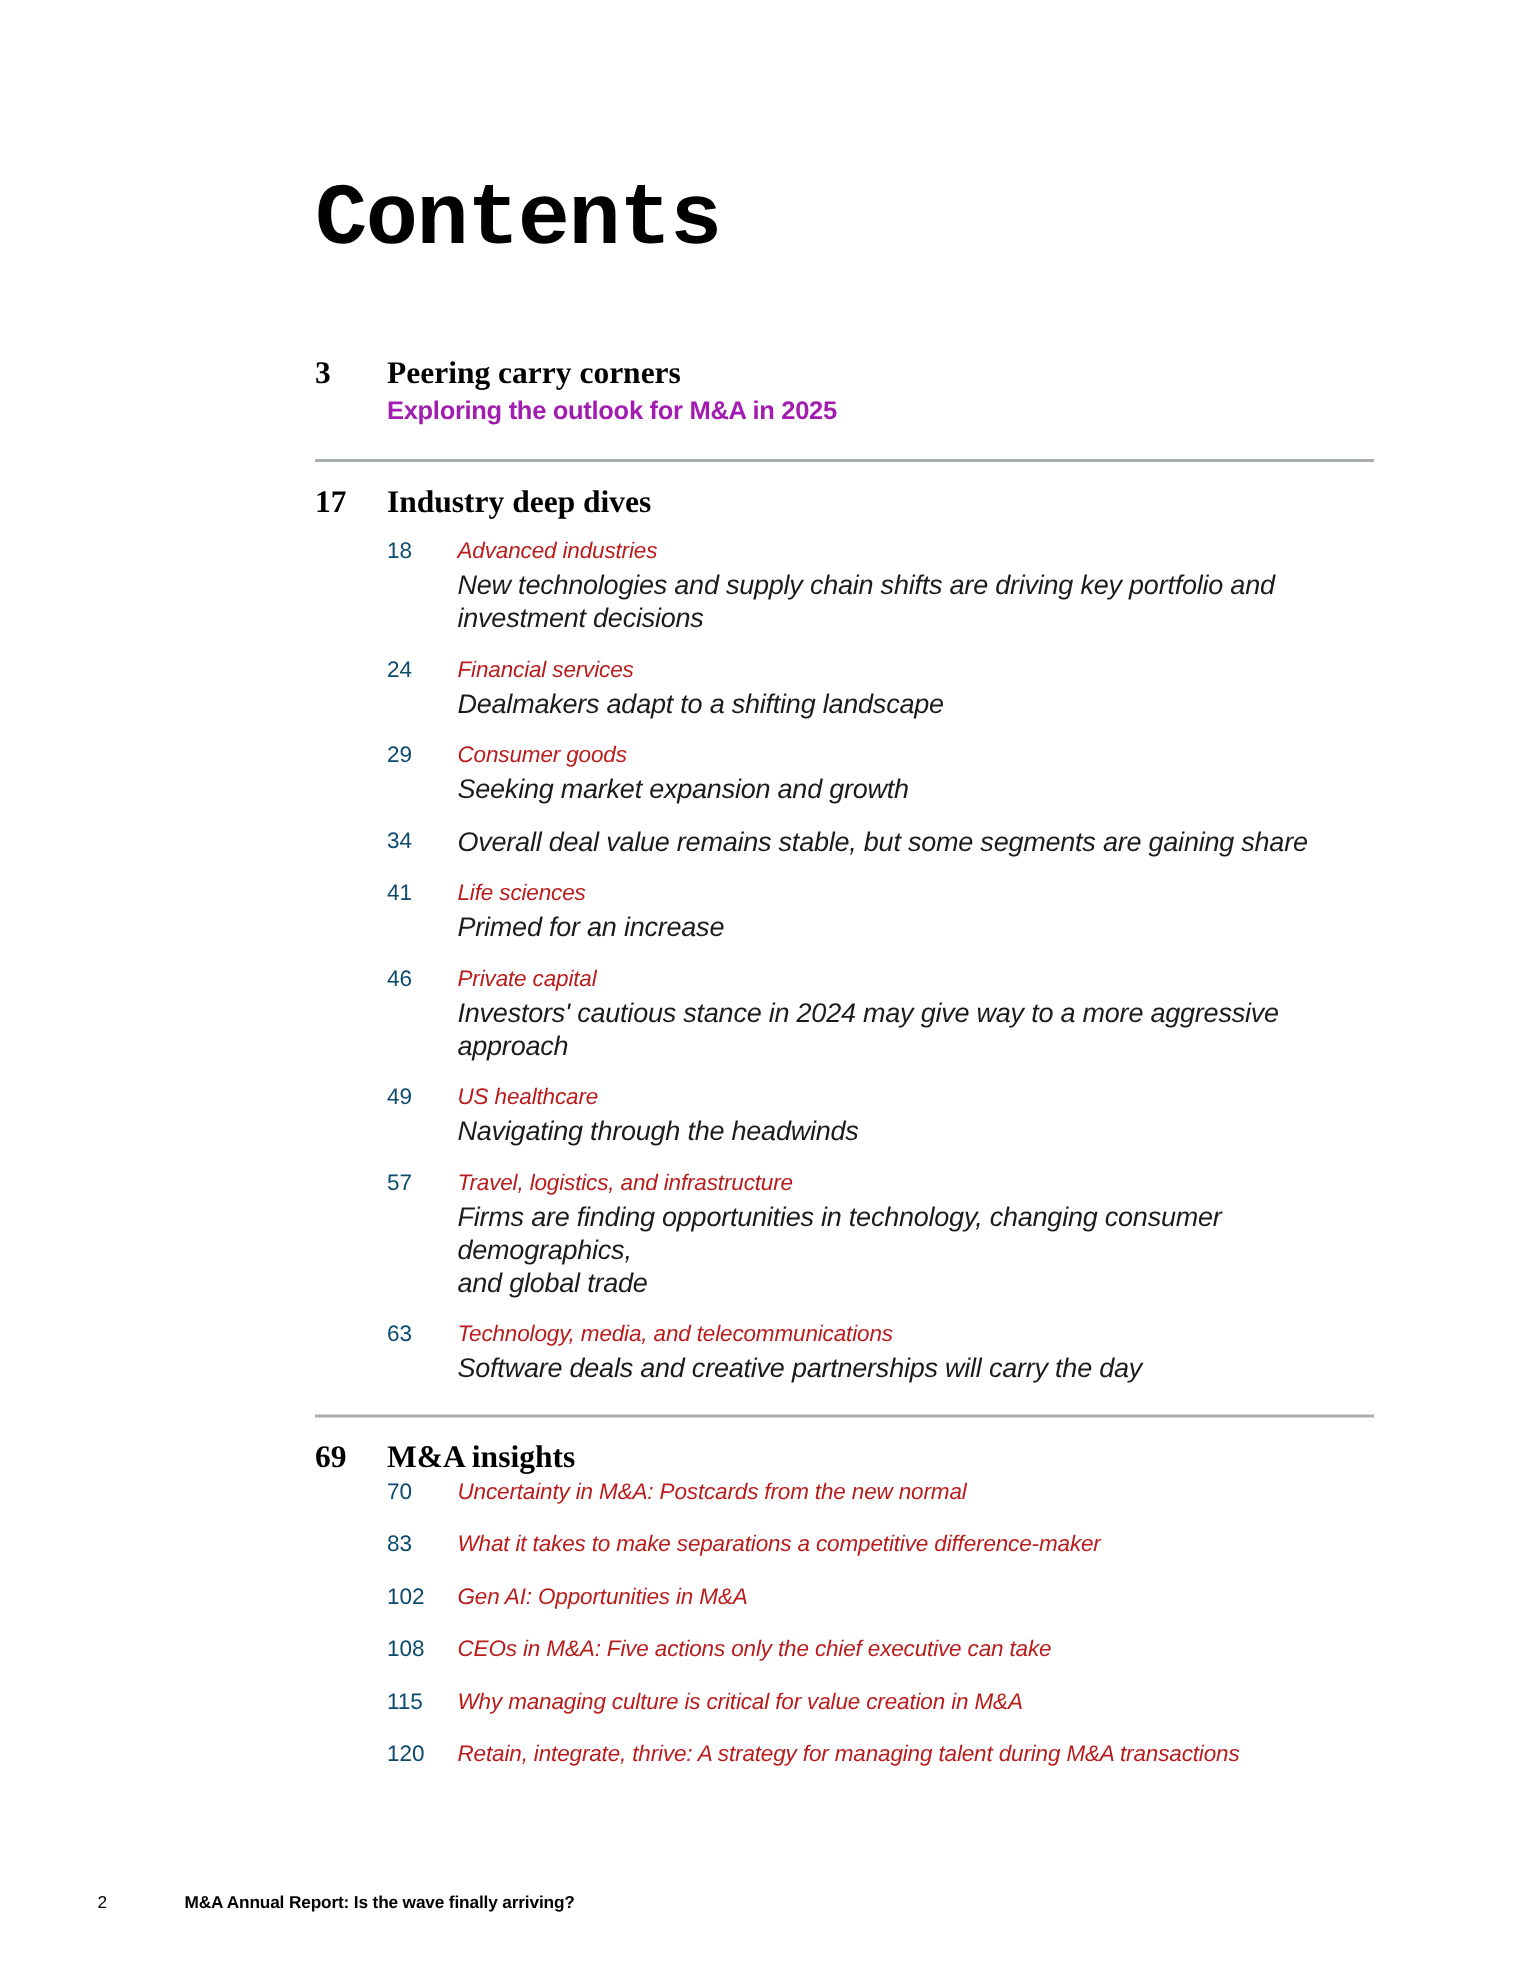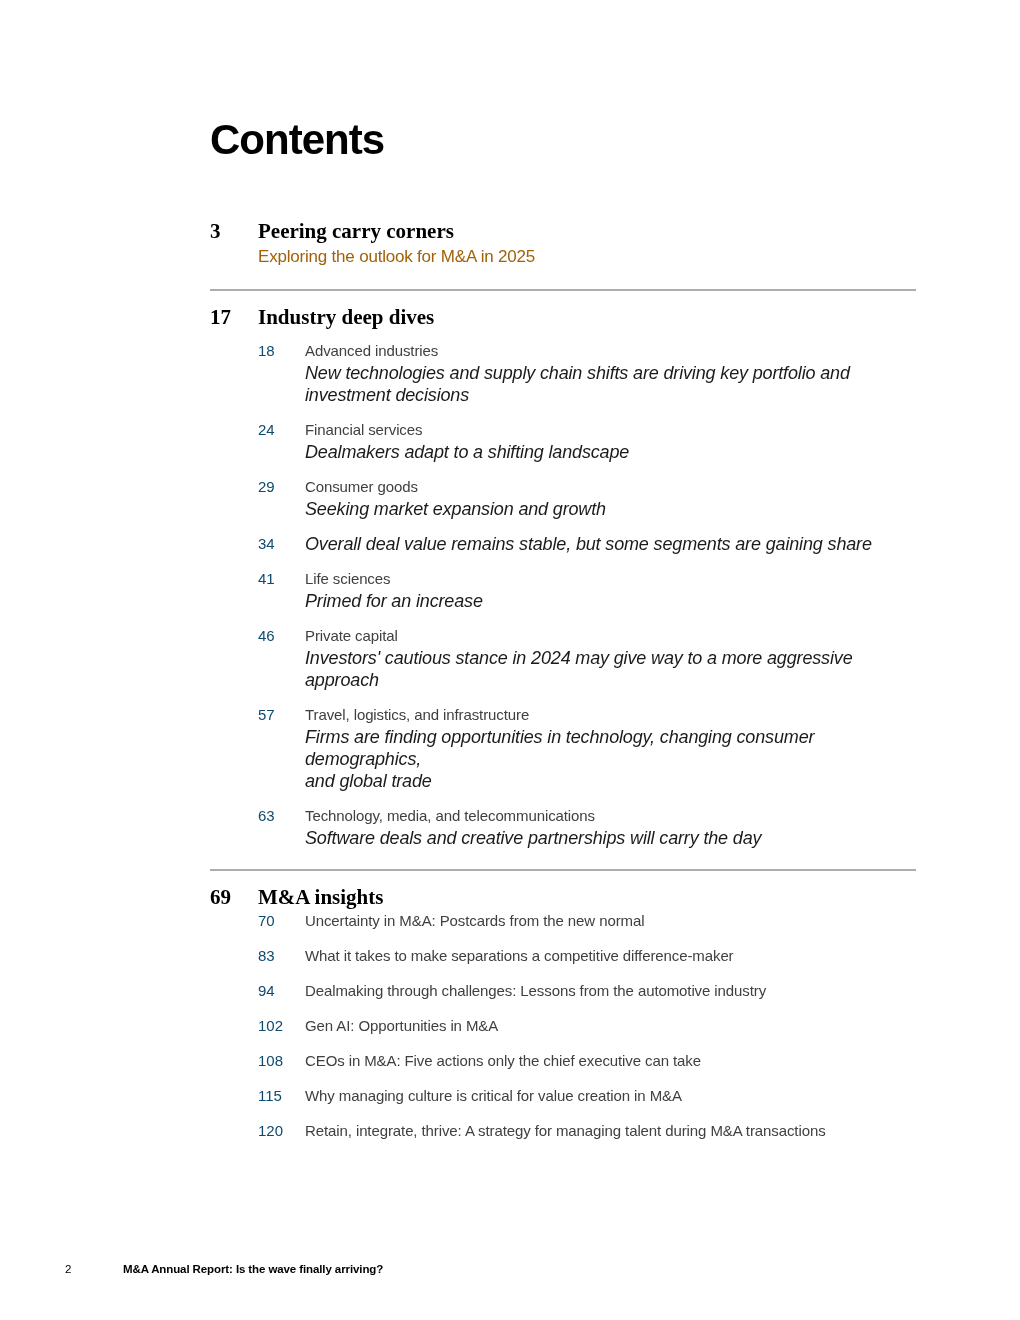--- a/index.html
+++ b/index.html
@@ -8,45 +8,45 @@
     font-family:"Liberation Sans", sans-serif;
     color:#000;
     position:relative;
   }
   .content {
     position:absolute;
     left:210px; top:118px;
     width:706px;
   }
   .doc-title {
-    font-family:Liberation Sans, sans-serif;
+    font-family:Liberation Mono, monospace;
     font-weight:700;
-    font-size:42px;
+    font-size:58px;
     line-height:1.05;
     letter-spacing:-1px;
     color:#000;
   }
   .sec { margin-top:0; }
   .sec-first { margin-top:56px; }
   .sec-head {
     display:grid;
     grid-template-columns:48px 1fr;
     font-family:"Liberation Serif", "DejaVu Serif", serif;
     font-weight:700;
     font-size:21px;
     line-height:26px;
     color:#000;
   }
   .sec-sub {
     font-family:"Liberation Sans", sans-serif;
-    font-weight:400;
+    font-weight:700;
     font-size:17px;
     line-height:24px;
     letter-spacing:-0.2px;
-    color:#a16207;
+    color:#a21caf;
     margin-top:1px;
   }
   hr.rule {
     border:none;
     border-top:2px solid #a9aeae;
     margin:20px 0 13px 0;
     width:100%;
   }
   .entries {
     margin-top:10px;
@@ -54,21 +54,21 @@
   }
   .entry {
     display:grid;
     grid-template-columns:47px 1fr;
     margin-bottom:13px;
     font-size:15px;
     line-height:22px;
     color:#151515;
   }
   .entry-num { color:#0c4a6e; }
-  .entry-title { color:#404040; letter-spacing:-0.1px; }
+  .entry-title { color:#b91c1c; letter-spacing:-0.1px;font-style:italic; }
   .entry-sub {
     font-style:italic;
     font-size:18px;
     letter-spacing:-0.15px;
     white-space:pre-line;
     color:#1b1b1b;
   }
   .page-footer {
     position:absolute;
     left:65px; top:1262px;
@@ -146,20 +146,27 @@
       </div>
 
       <div class="entry">
         <span class="entry-num">46</span>
         <div>
           <div class="entry-title">Private capital</div>
           <div class="entry-sub">Investors' cautious stance in 2024 may give way to a more aggressive approach</div>
         </div>
       </div>
 
+      <div class="entry">
+        <span class="entry-num">49</span>
+        <div>
+          <div class="entry-title">US healthcare</div>
+          <div class="entry-sub">Navigating through the headwinds</div>
+        </div>
+      </div>
 
       <div class="entry">
         <span class="entry-num">57</span>
         <div>
           <div class="entry-title">Travel, logistics, and infrastructure</div>
           <div class="entry-sub">Firms are finding opportunities in technology, changing consumer demographics,
 and global trade</div>
         </div>
       </div>
 
@@ -186,24 +193,20 @@
       <div class="entry">
         <span class="entry-num">70</span>
         <div class="entry-title">Uncertainty in M&amp;A: Postcards from the new normal</div>
       </div>
 
       <div class="entry">
         <span class="entry-num">83</span>
         <div class="entry-title">What it takes to make separations a competitive difference-maker</div>
       </div>
 
-      <div class="entry">
-        <span class="entry-num">94</span>
-        <div class="entry-title">Dealmaking through challenges: Lessons from the automotive industry</div>
-      </div>
 
       <div class="entry">
         <span class="entry-num">102</span>
         <div class="entry-title">Gen AI: Opportunities in M&amp;A</div>
       </div>
 
       <div class="entry">
         <span class="entry-num">108</span>
         <div class="entry-title">CEOs in M&amp;A: Five actions only the chief executive can take</div>
       </div>

